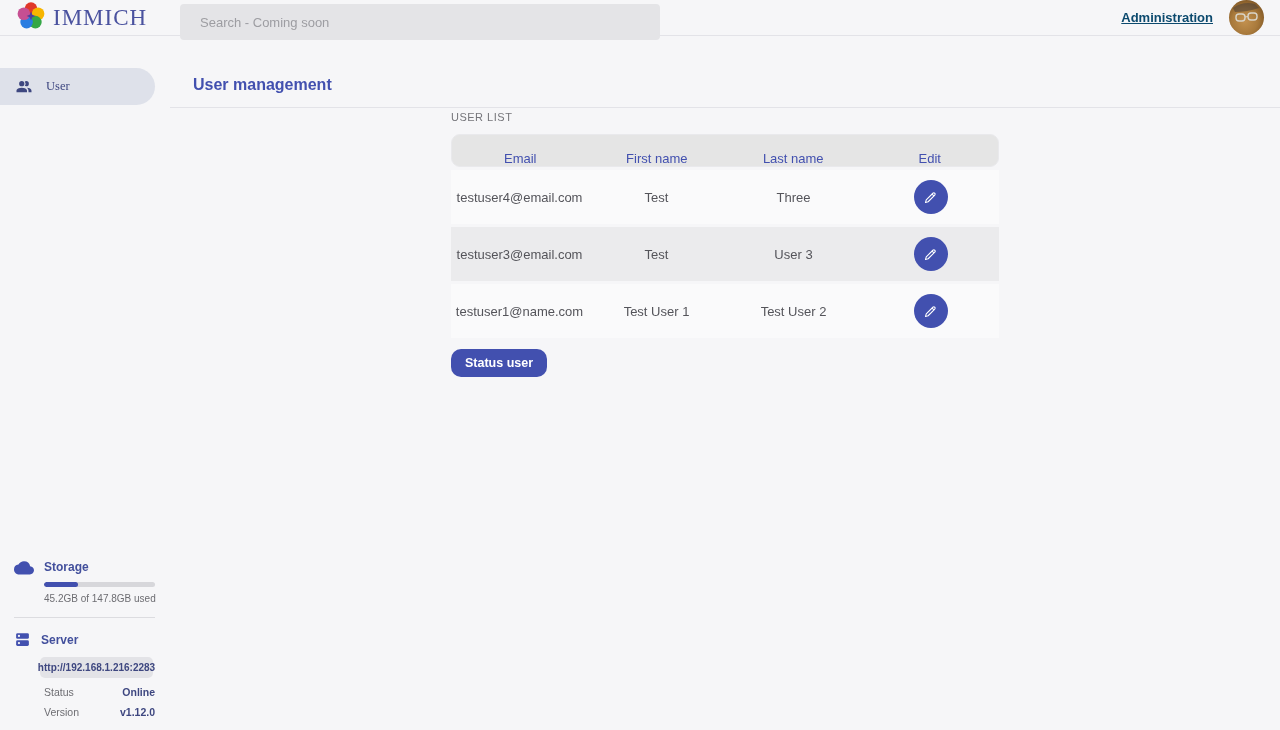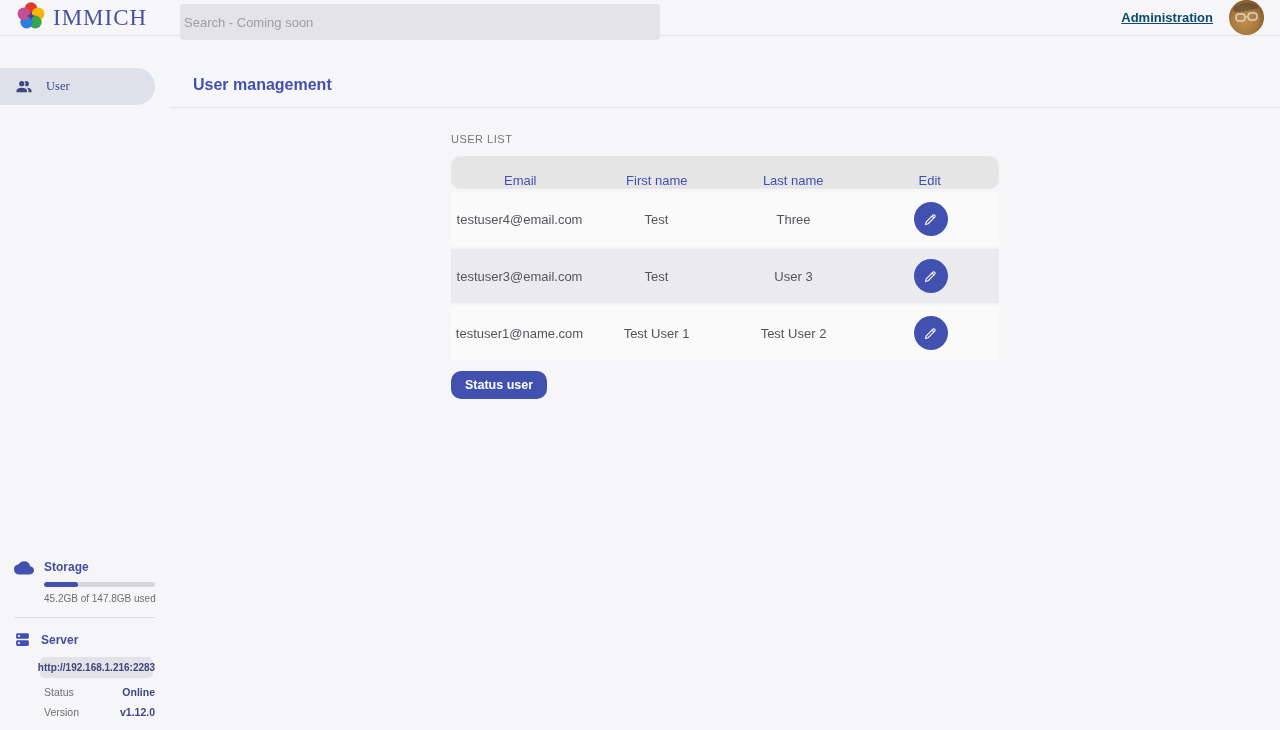--- a/index.html
+++ b/index.html
@@ -18,21 +18,21 @@
     display:flex; align-items:center; z-index:10;
   }
   .logo { display:flex; align-items:center; gap:7px; margin-left:16px; }
   .logo-text {
     font-family:"Liberation Serif", serif;
     font-size:23px; letter-spacing:1px; color:#4a529f;
   }
   .searchbar {
     position:absolute; left:180px; top:4px; width:480px; height:36px;
     background:#e4e4e7; border:none; border-radius:4px;
-    padding:0 4px; font-size:13px; color:#54545a;
+    padding:0 20px; font-size:13px; color:#54545a;
     font-family:"Liberation Sans", sans-serif; outline:none; cursor:pointer;
   }
   .searchbar::placeholder { color:#9d9da2; }
   .topbar-right { margin-left:auto; display:flex; align-items:center; gap:16px; margin-right:16px; }
   .admin-link {
     font-size:13px; font-weight:bold; color:#0c4a6e;
     text-decoration:underline; cursor:pointer;
   }
   .avatar {
     width:35px; height:35px; border-radius:50%; overflow:hidden; cursor:pointer;
@@ -79,21 +79,21 @@
   
   .main { position:absolute; top:47px; left:170px; width:1110px; height:683px; }
   .page-title {
     padding:28px 0 0 23px; font-size:16px; font-weight:600; color:#4250af;
     line-height:19px;
   }
   .title-divider { border:none; border-top:1px solid #e3e3e8; margin-top:13px; }
 
   .content { width:548px; margin:0 auto; }
   .section-label {
-    margin-top:25px; font-size:11px; color:#75757a; letter-spacing:.5px;
+    margin-top:3px; font-size:11px; color:#75757a; letter-spacing:.5px;
   }
   .table { margin-top:11px; }
   .thead {
     height:33px; background:#e5e5e5; border:1px solid #e9e9ec; border-radius:9px;
     display:flex; align-items:flex-end;
   }
   .thead .cell { font-size:13px; font-weight:500; color:#4250af; }
   .cell { flex:1; text-align:center; }
   .trow {
     height:54px; display:flex; align-items:center; margin-top:3px;

